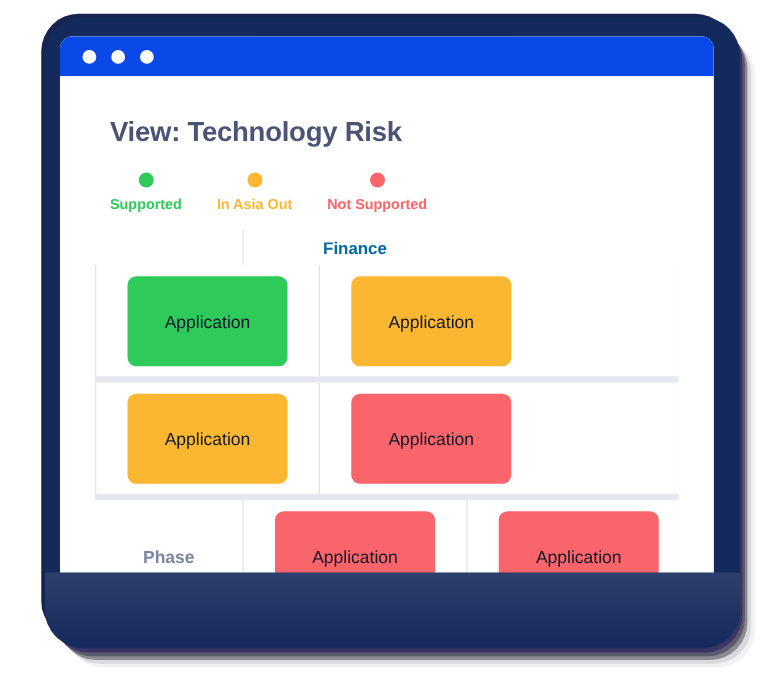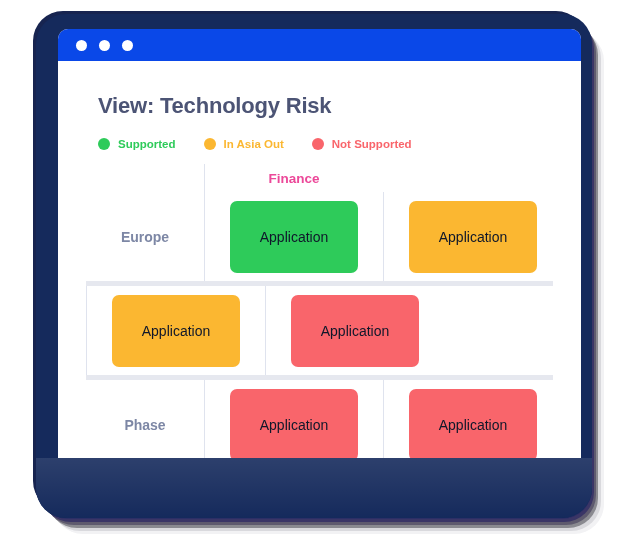--- a/index.html
+++ b/index.html
@@ -40,21 +40,21 @@
     position: absolute;
     left: 36px; top: 14px;
     width: 556px; height: 504px;
     border-radius: 30px;
     background: #152a5c;
   }
 
   
   .window {
     position: absolute;
-    left: 58px; top: 29px;
+    left: 48px; top: 29px;
     width: 523px; height: 462px;
     border-radius: 10px 10px 0 0;
     background: #ffffff;
     overflow: hidden;
   }
 
   .titlebar {
     height: 32px;
     background: #0a48e8;
     display: flex;
@@ -87,20 +87,21 @@
   .legend {
     display: flex;
     align-items: center;
     padding: 19px 0 0 40px;
     gap: 28px;
   }
   .legend-item {
     display: flex;
     align-items: center;
     gap: 8px;
+    flex-direction: column;
   }
   .legend-dot {
     width: 12px; height: 12px;
     border-radius: 50%;
     flex: none;
   }
   .legend-label {
     font-size: 11.5px;
     font-weight: bold;
   }
@@ -113,21 +114,21 @@
   .matrix-head {
     display: flex;
     height: 28px;
   }
   .head-cell {
     display: flex;
     align-items: center;
     justify-content: center;
     font-size: 13.5px;
     font-weight: bold;
-    color: #ec4899;
+    color: #0369a1;
   }
   .col-rowlabel { width: 118px; flex: none; }
   .col-data { width: 178px; flex: none; }
   .head-cell.col-data + .head-cell.col-data,
   .head-cell.col-data { border-left: 1px solid #dfe3ee; }
 
   .matrix-rows {
     display: flex;
     flex-direction: column;
     gap: 5px;
@@ -236,21 +237,20 @@
       <div class="matrix">
 
         <div class="matrix-head">
           <div class="head-cell col-rowlabel"></div>
           <div class="head-cell col-data">Finance</div>
         </div>
 
         <div class="matrix-rows">
 
           <div class="matrix-row">
-            <div class="row-label-cell">Europe</div>
             <div class="data-cell">
               <div class="app-chip" style="background:#2ecb5a">Application</div>
             </div>
             <div class="data-cell">
               <div class="app-chip" style="background:#fbb731">Application</div>
             </div>
           </div>
 
           <div class="matrix-row">
             <div class="data-cell">

